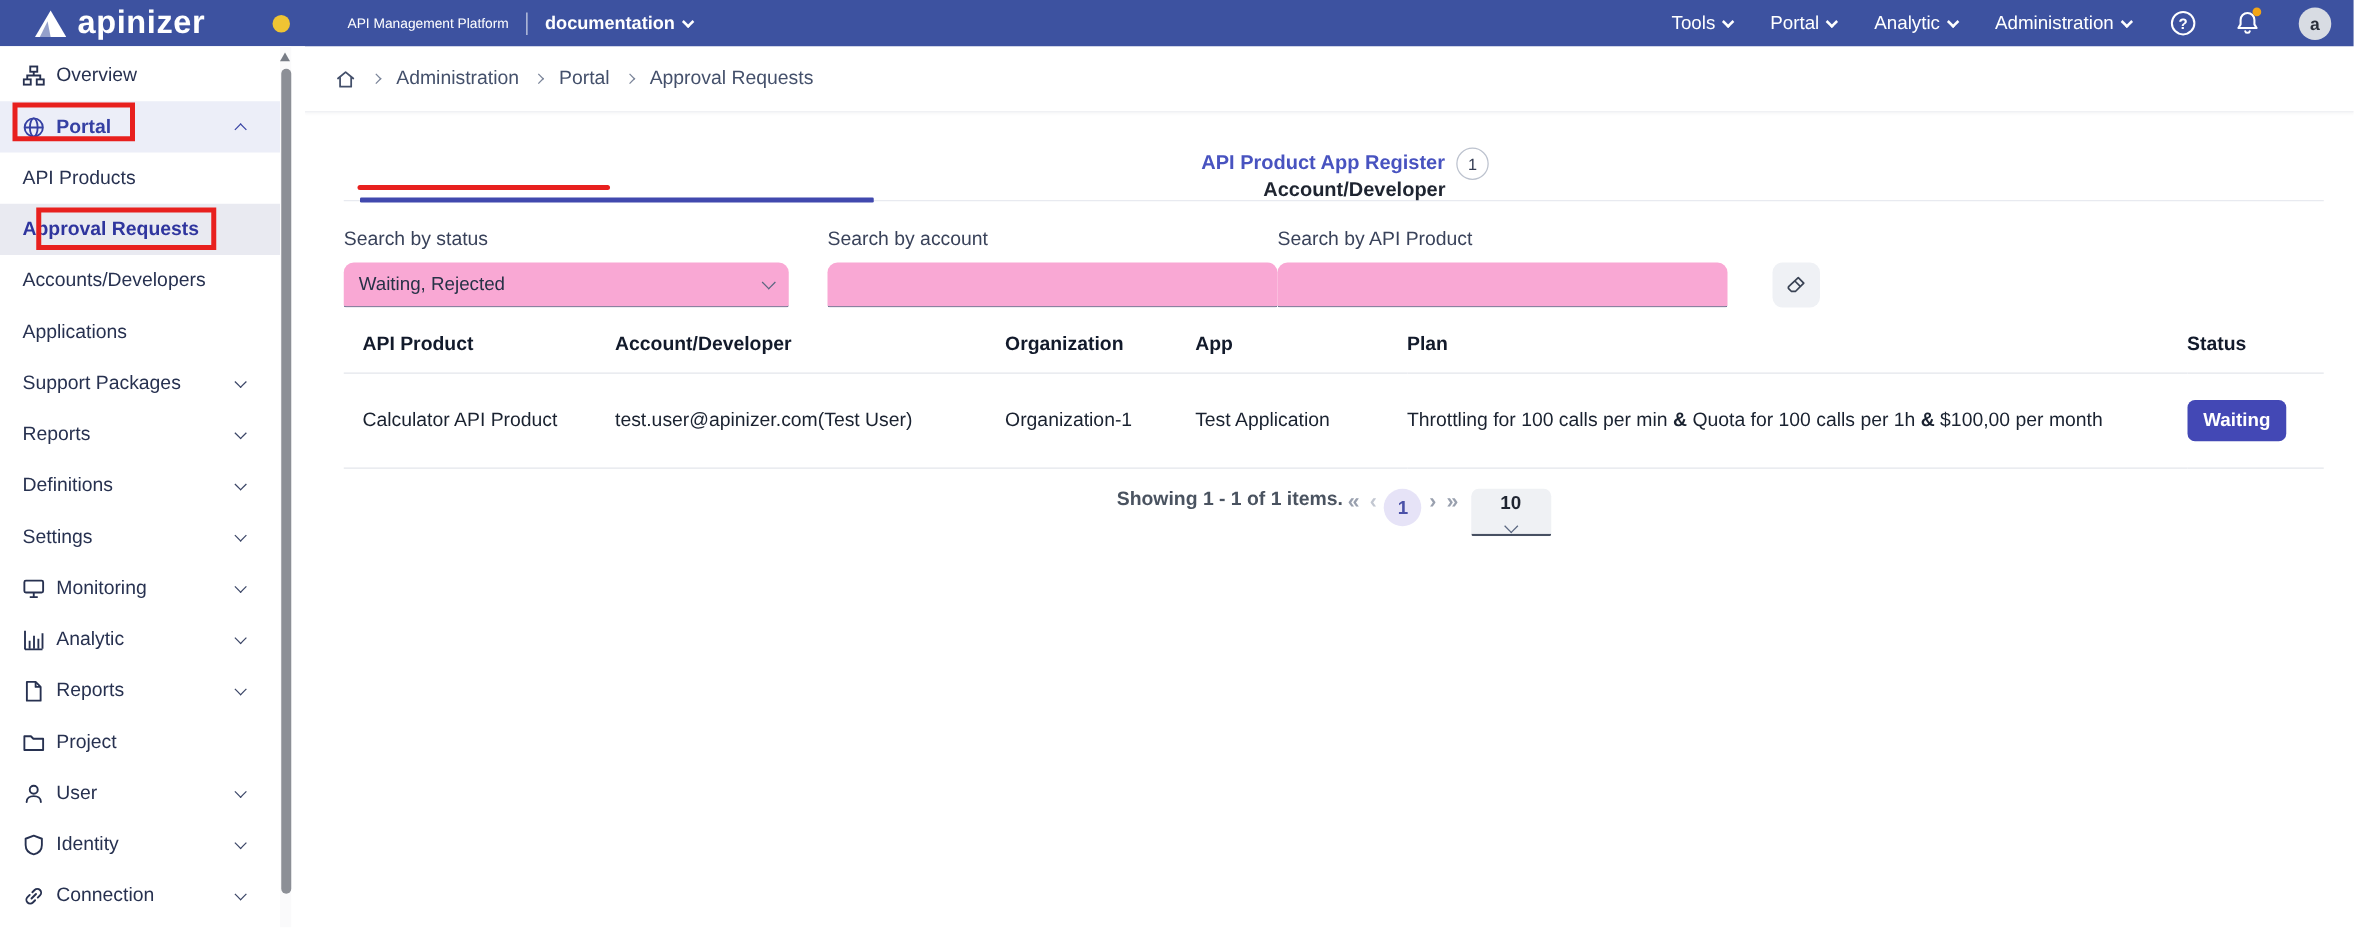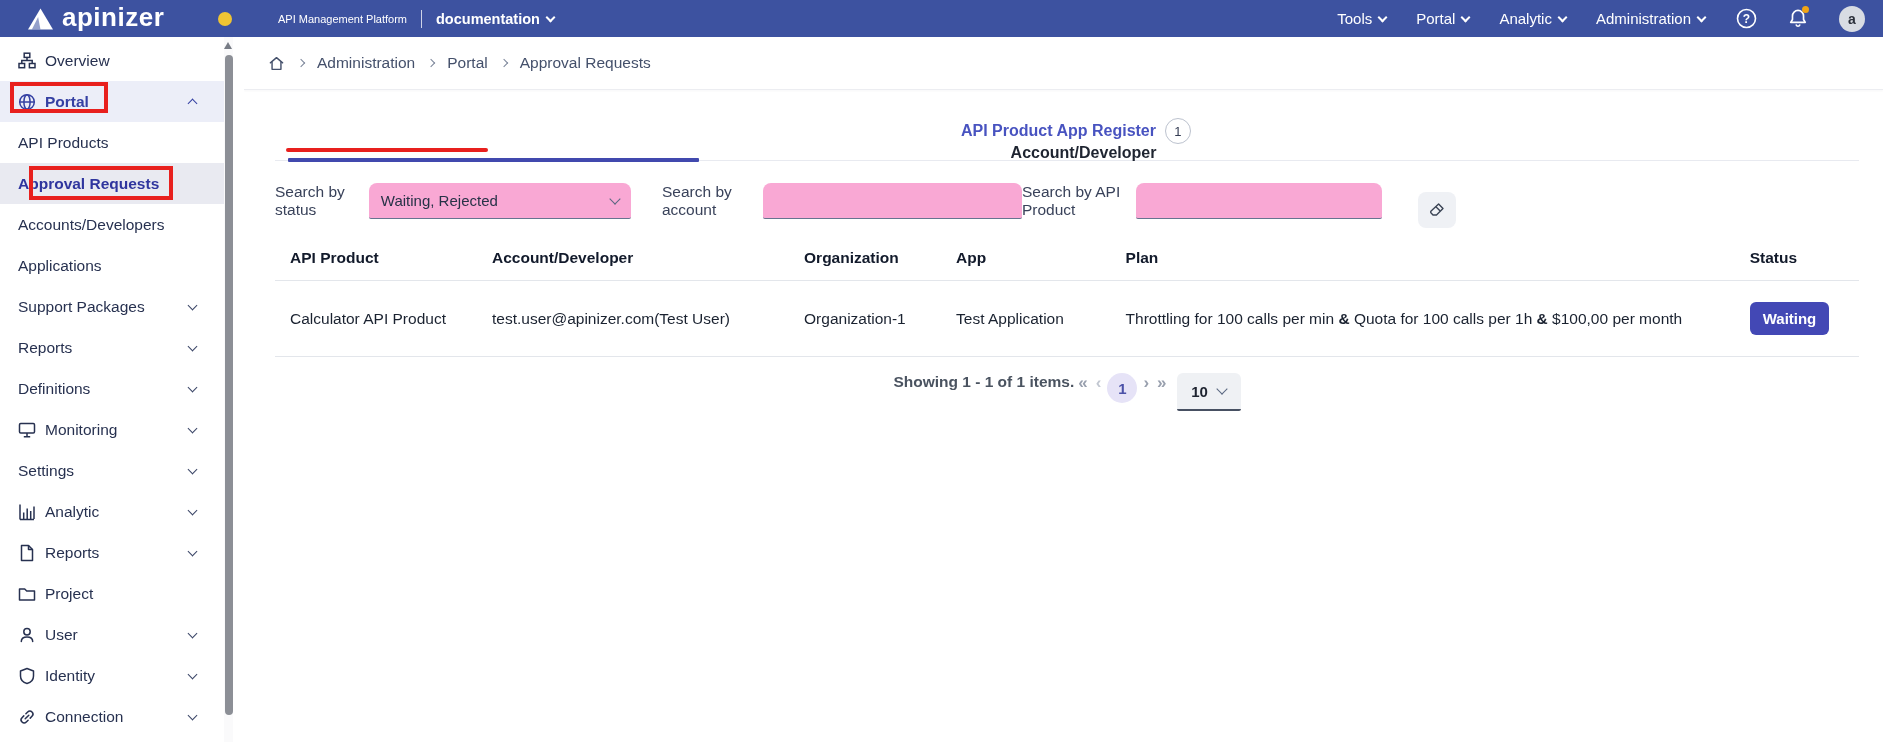--- a/index.html
+++ b/index.html
@@ -67,21 +67,21 @@
   .tab { display:flex; align-items:center; cursor:pointer; font-size:16px; }
   .tab.active { color:#4853C0; font-weight:bold; margin-left:18px; }
   .tab.inactive { color:#1E2430; font-weight:bold; margin-left:33px; }
   .tab-badge { width:26px; height:26px; margin-left:9px; border:1px solid #BCC2CE; border-radius:50%; background:#fff;
                color:#333B52; font-size:13px; font-weight:normal; display:flex; align-items:center; justify-content:center; }
   .ink-bar { position:absolute; left:13px; bottom:-2px; width:411px; height:4px; background:#4149AE; border-radius:1px; }
   .anno-underline { position:absolute; left:11px; bottom:8px; width:202px; height:4px; background:#E8201E; border-radius:2px; z-index:5; }
 
   
   .filters { display:flex; margin-top:22px; }
-  .fcol { display:flex; flex-direction:row;gap:11px; }
+  .fcol { display:flex; flex-direction:column; }
   .fcol.c1 { width:356px; } .fcol.c2 { width:360px; margin-left:31px; } .fcol.c3 { width:360px; }
   .flabel { font-size:15.5px; color:#39425A; margin-bottom:9px; }
   .fselect, .finput { height:36px; background:#f9a8d4; border:none; border-bottom:1.5px solid #67748F;
       border-radius:8px 8px 2px 2px; font-size:15px; color:#273247; padding:0 12px;
       display:flex; align-items:center; width:100%; font-family:"Liberation Sans", sans-serif; }
   .fselect { cursor:pointer; justify-content:space-between; }
   .sel-chev { width:8px; height:8px; border-right:1.8px solid #5A6activated780; border-right:1.8px solid #5A6780; border-bottom:1.8px solid #5A6780; transform:rotate(45deg); margin-top:-4px; }
   .clear-btn { width:38px; height:36px; margin-left:36px; align-self:flex-end; background:#EFF1F5; border:none;
                border-radius:8px; display:flex; align-items:center; justify-content:center; cursor:pointer; }
 
@@ -95,21 +95,21 @@
   td.status-cell, th.status-col { text-align:left; }
 
   
   .pager { margin-top:16px; display:flex; justify-content:center; color:#4A5360; font-size:15.5px;font-weight:bold; }
   .pg-arrow { font-size:17px; color:#99A0AE; cursor:pointer; padding:0 4px; }
   .pg-arrow.light { color:#C2C7D1; }
   .pg-page { width:30px; height:30px; border-radius:50%; background:#E6E3F7; color:#4B51A8; font-size:15px;
              display:flex; align-items:center; justify-content:center; cursor:pointer; margin:0 2px; }
   .pg-size { width:64px; height:38px; background:#EFF1F4; border:none; border-bottom:2px solid #47506255;
              border-bottom:2px solid #475062; border-radius:6px 6px 2px 2px; display:flex; align-items:center;
-             justify-content:center; gap:10px; font-size:15px; color:#1E2430; cursor:pointer; margin-left:6px; }
+             justify-content:center; gap:10px; font-size:15px; color:#1E2430; cursor:pointer; margin-left:6px;flex-direction:column; }
 </style>
 </head>
 <body>
 
 <div class="app">
 
   <div class="topbar">
     <div class="logo-wrap">
       <svg class="logo-mark" viewBox="0 0 26 22">
         <path d="M13 0 26 22H0z" fill="#fff"></path>
@@ -212,33 +212,33 @@
       <div class="sb-item sub">
         <span class="sb-label">Reports</span>
         <span class="sb-chev"></span>
       </div>
 
       <div class="sb-item sub">
         <span class="sb-label">Definitions</span>
         <span class="sb-chev"></span>
       </div>
 
+      <div class="sb-item sub">
+        <span class="sb-label">Settings</span>
+        <span class="sb-chev"></span>
+      </div>
+
       <div class="sb-item">
         <span class="sb-icon">
           <svg width="18" height="18" viewBox="0 0 18 18" fill="none" stroke-width="1.5">
             <rect x="1.5" y="2.5" width="15" height="9.5" rx="1.2"></rect>
               <path d="M9 12v3M5.8 15.7h6.4"></path>
           </svg>
         </span>
         <span class="sb-label">Monitoring</span>
-        <span class="sb-chev"></span>
-      </div>
-
-      <div class="sb-item sub">
-        <span class="sb-label">Settings</span>
         <span class="sb-chev"></span>
       </div>
 
       <div class="sb-item">
         <span class="sb-icon">
           <svg width="18" height="18" viewBox="0 0 18 18" fill="none" stroke-width="1.5">
             <path d="M2 1.5v15M2 16.5h14"></path>
               <path d="M5.7 16V9.5M9.2 16V5.5M12.7 16v-8M16 16V3.5"></path>
           </svg>
         </span>

